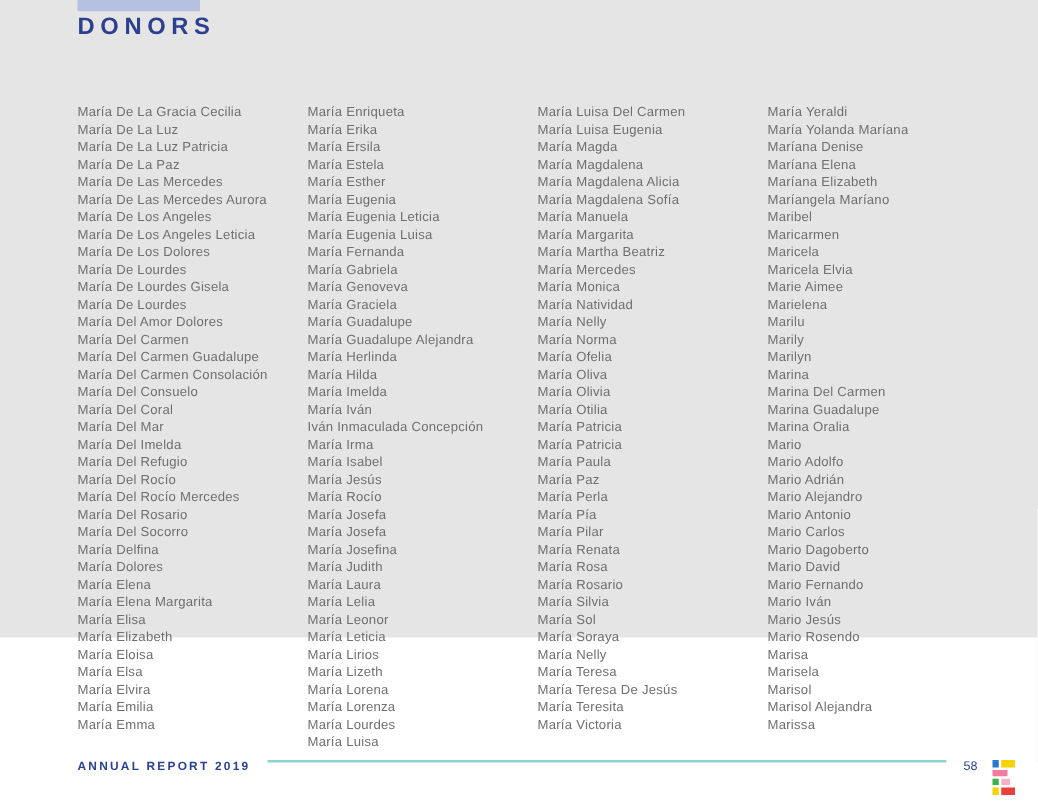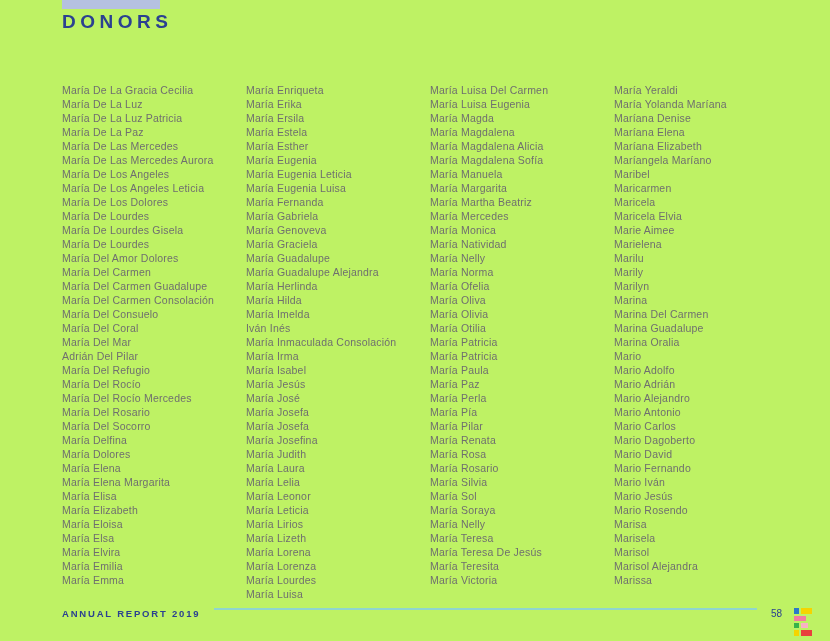--- a/index.html
+++ b/index.html
@@ -1,18 +1,18 @@
 <!DOCTYPE html>
 <html><head>
 <meta charset="utf-8">
 <style>
   * { margin: 0; padding: 0; box-sizing: border-box; }
   html, body { width: 830px; height: 641px; background: #ffffff; overflow: hidden; }
   body { font-family: "Liberation Sans", sans-serif; }
-  .page { position: relative; width: 830px; height: 641px; background: #bef264; }
+  .page { position: relative; width: 830px; height: 510px; background: #e5e5e5; }
 
   
   .header-bar {
     position: absolute; left: 62px; top: 0; width: 98px; height: 9px;
     background: #b5c1e1;
   }
   .page-title {
     position: absolute; left: 62px; top: 11px;
     font-size: 19px; font-weight: bold; letter-spacing: 4.5px;
     color: #2b4190;
@@ -84,21 +84,21 @@
         <div class="name">María De Lourdes</div>
         <div class="name">María De Lourdes Gisela</div>
         <div class="name">María De Lourdes</div>
         <div class="name">María Del Amor Dolores</div>
         <div class="name">María Del Carmen</div>
         <div class="name">María Del Carmen Guadalupe</div>
         <div class="name">María Del Carmen Consolación</div>
         <div class="name">María Del Consuelo</div>
         <div class="name">María Del Coral</div>
         <div class="name">María Del Mar</div>
-        <div class="name">Adrián Del Pilar</div>
+        <div class="name">María Del Imelda</div>
         <div class="name">María Del Refugio</div>
         <div class="name">María Del Rocío</div>
         <div class="name">María Del Rocío Mercedes</div>
         <div class="name">María Del Rosario</div>
         <div class="name">María Del Socorro</div>
         <div class="name">María Delfina</div>
         <div class="name">María Dolores</div>
         <div class="name">María Elena</div>
         <div class="name">María Elena Margarita</div>
         <div class="name">María Elisa</div>
@@ -120,26 +120,26 @@
         <div class="name">María Eugenia Luisa</div>
         <div class="name">María Fernanda</div>
         <div class="name">María Gabriela</div>
         <div class="name">María Genoveva</div>
         <div class="name">María Graciela</div>
         <div class="name">María Guadalupe</div>
         <div class="name">María Guadalupe Alejandra</div>
         <div class="name">María Herlinda</div>
         <div class="name">María Hilda</div>
         <div class="name">María Imelda</div>
-        <div class="name">Iván Inés</div>
-        <div class="name">María Inmaculada Consolación</div>
+        <div class="name">María Iván</div>
+        <div class="name">Iván Inmaculada Concepción</div>
         <div class="name">María Irma</div>
         <div class="name">María Isabel</div>
         <div class="name">María Jesús</div>
-        <div class="name">María José</div>
+        <div class="name">María Rocío</div>
         <div class="name">María Josefa</div>
         <div class="name">María Josefa</div>
         <div class="name">María Josefina</div>
         <div class="name">María Judith</div>
         <div class="name">María Laura</div>
         <div class="name">María Lelia</div>
         <div class="name">María Leonor</div>
         <div class="name">María Leticia</div>
         <div class="name">María Lirios</div>
         <div class="name">María Lizeth</div>

